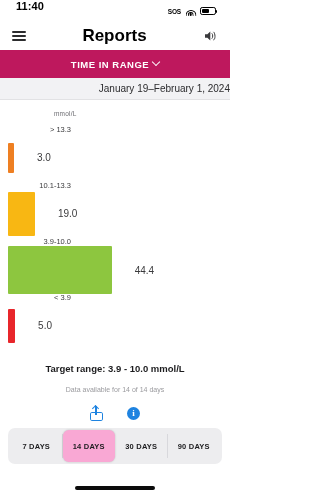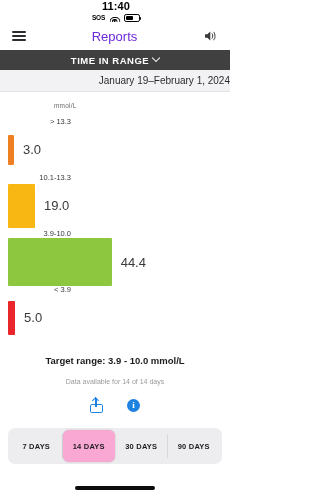--- a/index.html
+++ b/index.html
@@ -6,22 +6,22 @@
   html, body {
     width:230px; height:498px;
     font-family:"Liberation Sans", sans-serif;
     background:#ffffff;
     overflow:hidden;
   }
   .phone { position:relative; width:230px; height:498px; background:#fff; }
 
   
   .statusbar {
-    height:22px; display:flex; align-items:center;
-    justify-content:space-between; padding:0 14px 0 16px;flex-direction:column;
+    height:22px; display:flex; 
+    justify-content:space-between; padding:0 14px 0 16px;
   }
   .status-time { font-size:11px; font-weight:700; color:#000; letter-spacing:.1px; }
   .status-right { display:flex; align-items:center; gap:4px; }
   .sos { font-size:6.5px; font-weight:700; color:#000; letter-spacing:-.2px; }
   .wifi { width:11px; height:9px; position:relative; }
   .wifi i {
     position:absolute; left:50%; bottom:0; transform:translateX(-50%);
     border:1.3px solid #000; border-bottom:none;
     border-radius:50% 50% 0 0 / 100% 100% 0 0;
   }
@@ -33,28 +33,28 @@
     content:""; position:absolute; right:-2.4px; top:2px;
     width:1.4px; height:3.4px; background:#000; border-radius:0 1px 1px 0;
   }
   .battery .fill { height:100%; width:55%; background:#000; border-radius:1px; }
 
   
   .navbar {
     height:28px; display:flex; align-items:center;
     justify-content:space-between; padding:0 12px; background:#fff;
   }
-  .nav-title { font-size:13px; color:#6d28d9; font-weight:400; }
+  .nav-title { font-size:17px; color:#000000; font-weight:700; }
   .hamburger { width:14px; display:flex; flex-direction:column; gap:2.6px; cursor:pointer; }
   .hamburger span { display:block; height:1.4px; background:#2c2c2e; border-radius:1px; }
   .speaker { width:15px; height:14px; position:relative; cursor:pointer; }
 
   
   .bluebar {
-    height:20px; background:#404040; display:flex;
+    height:28px; background:#be185d; display:flex;
     align-items:center; justify-content:center; gap:4px; cursor:pointer;
   }
   .bluebar-label { color:#fff; font-size:9.5px; font-weight:700; letter-spacing:.5px; }
   .chev {
     width:6px; height:6px; border-right:1.6px solid #fff; border-bottom:1.6px solid #fff;
     transform:rotate(45deg) translate(-1.5px,-1.5px);
   }
 
   
   .dateband {
@@ -70,21 +70,21 @@
     padding-left:46px; letter-spacing:.2px;
   }
   .rows { margin-top:8px; }
   .row { height:56px; display:flex; align-items:flex-start;flex-direction:column; }
   .row-label {
     width:70px; text-align:right; padding-right:7px;
     font-size:7.5px; color:#3a3a3c; white-space:nowrap;
   }
   .bar-wrap { flex:1; display:flex; align-items:center; }
   .bar { height:100%; border-radius:1px; }
-  .row-value { font-size:13px; color:#3a3a3c; padding-left:9px; white-space:nowrap; }
+  .row-value { font-size:10px; color:#3a3a3c; padding-left:23px; white-space:nowrap; }
 
   
   .target {
     text-align:center; font-size:9.5px; font-weight:700;
     color:#1c1c1e; margin-top:14px;
   }
   .availability {
     text-align:center; font-size:7px; color:#9a9a9e; margin-top:12px;
   }
 

